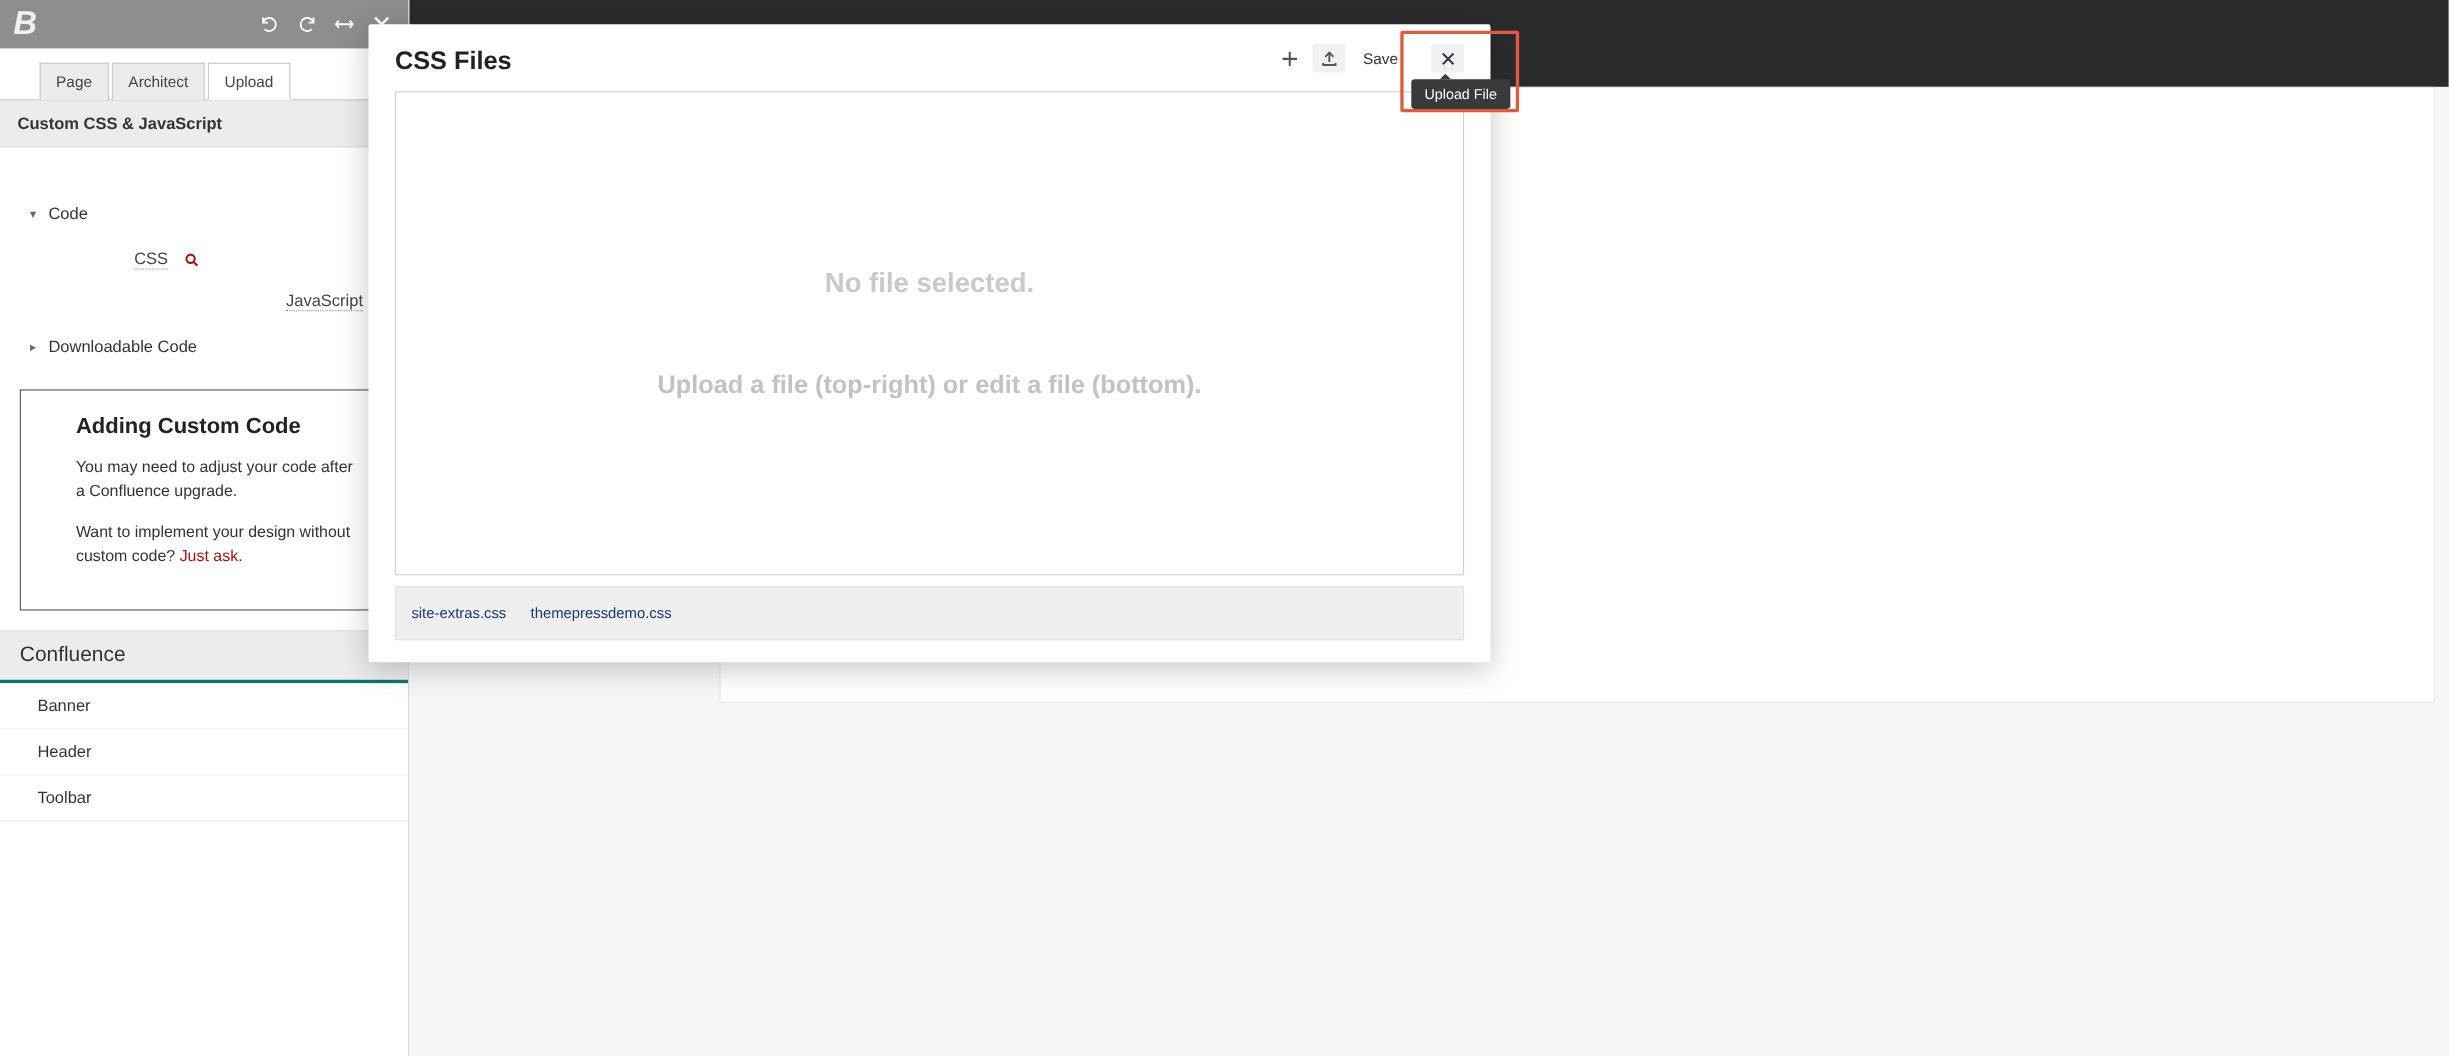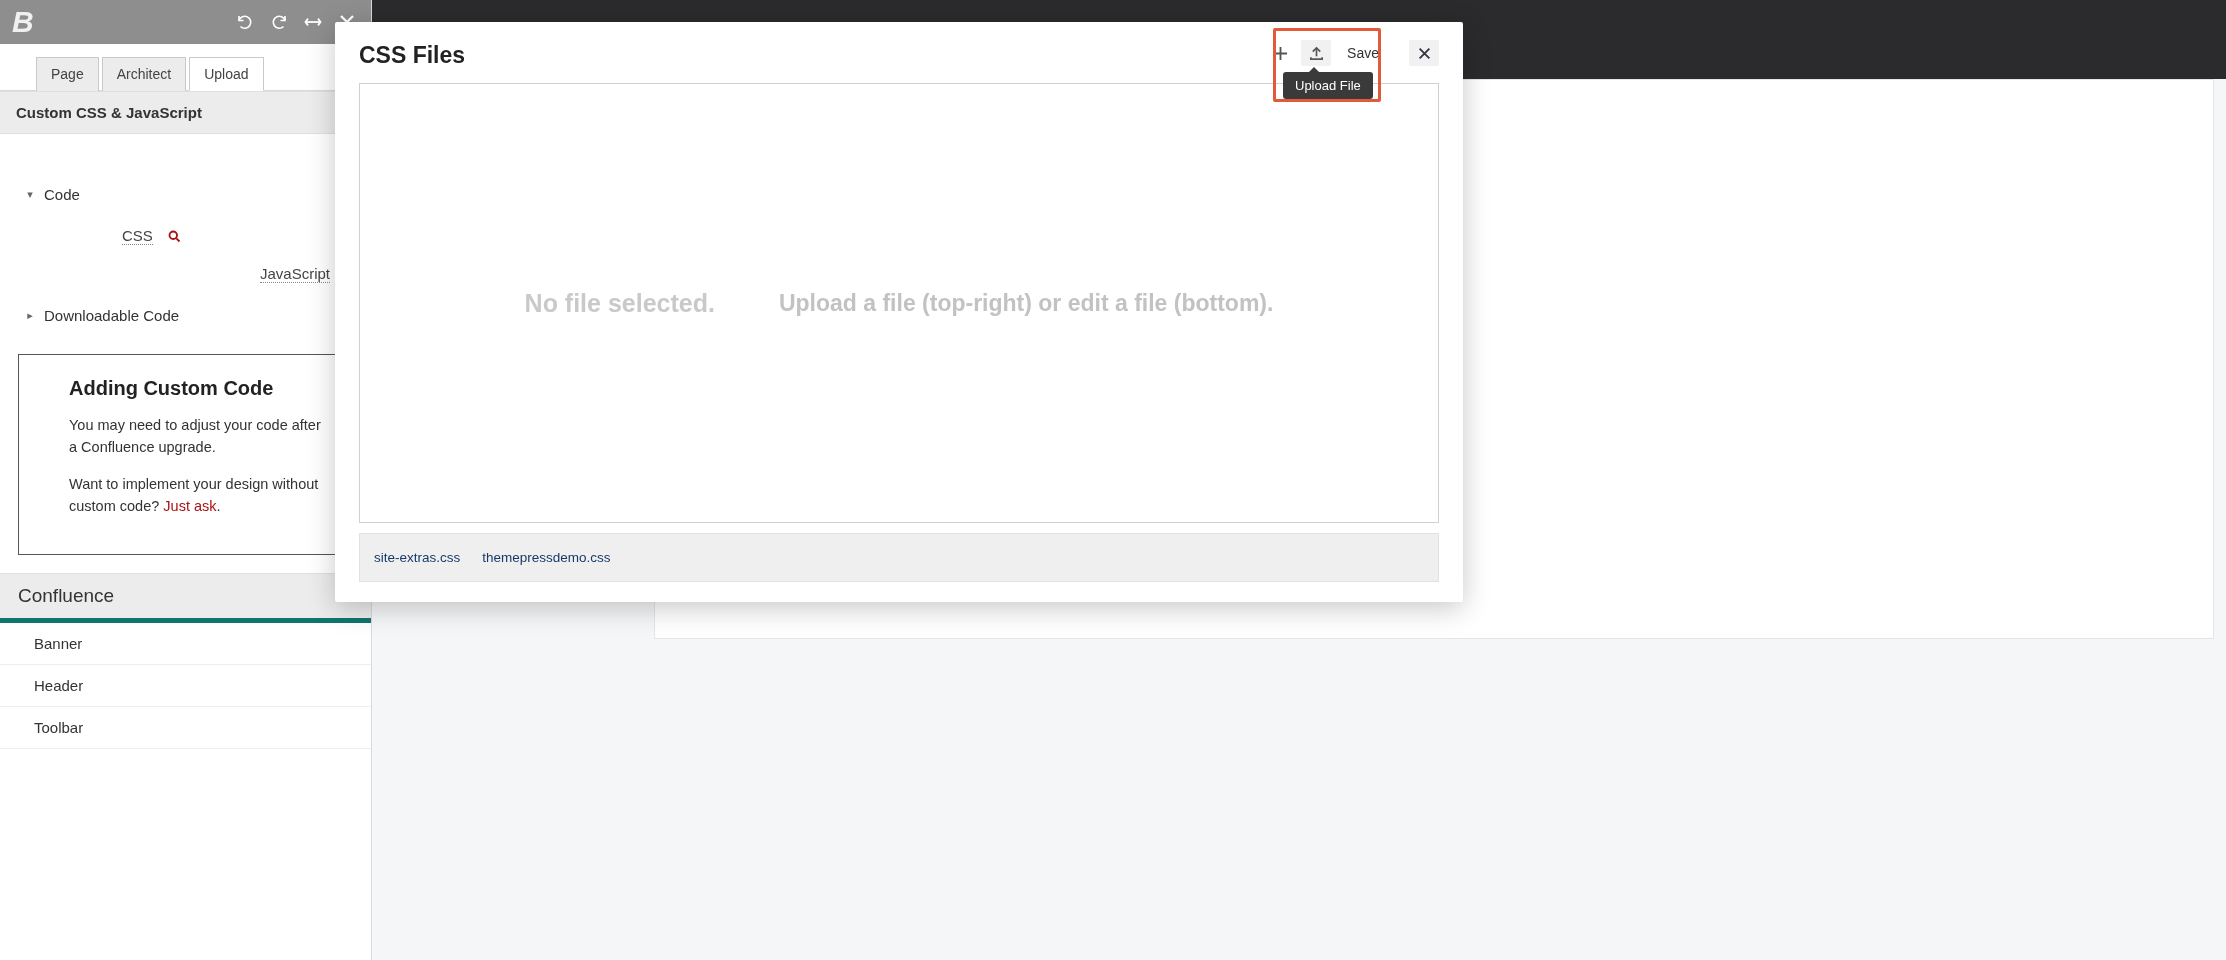--- a/index.html
+++ b/index.html
@@ -167,21 +167,21 @@
     font-size: 20px; font-weight: 700; margin-bottom: 14px; color: #222;
   }
   .callout-box p {
     font-size: 14.5px; color: #333; line-height: 1.55; margin-bottom: 14px;
   }
   .callout-box .link { color: #a11; cursor: pointer; }
 
   .side-section-title {
     background: #ececec;
     border-top: 1px solid #e0e0e0;
-    border-bottom: 5px solid #0f766e;
+    border-bottom: 3px solid #0f766e;
     padding: 11px 18px;
     font-size: 19px;
     color: #333;
   }
   .side-nav-item {
     padding: 12px 18px 12px 34px;
     border-bottom: 1px solid #eee;
     font-size: 15px;
     color: #333;
     cursor: pointer;
@@ -204,21 +204,21 @@
     height: 560px;
     background: #fff;
     border: 1px solid #e5e5e5;
   }
 
   
   .dialog {
     position: absolute;
     left: 335px;
     top: 22px;
-    width: 1128px;
+    width: 1020px;
     height: 580px;
     background: #fff;
     border-radius: 2px;
     box-shadow: 0 6px 28px rgba(0,0,0,0.22);
     padding: 20px 24px 20px 24px;
     display: flex;
     flex-direction: column;
   }
   .dialog-header {
     display: flex;
@@ -286,21 +286,21 @@
     left: 26px;
     border-left: 5px solid transparent;
     border-right: 5px solid transparent;
     border-bottom: 5px solid #3a3a3a;
   }
 
   .dropzone {
     flex: 1;
     border: 1px solid #d0d0d0;
     display: flex;
-    flex-direction: row;
+    flex-direction: column;
     align-items: center;
     justify-content: center;
     gap: 64px;
     margin-top: 6px;
   }
   .dz-line1 {
     font-size: 25px;
     font-weight: 700;
     color: #c9c9c9;
   }

